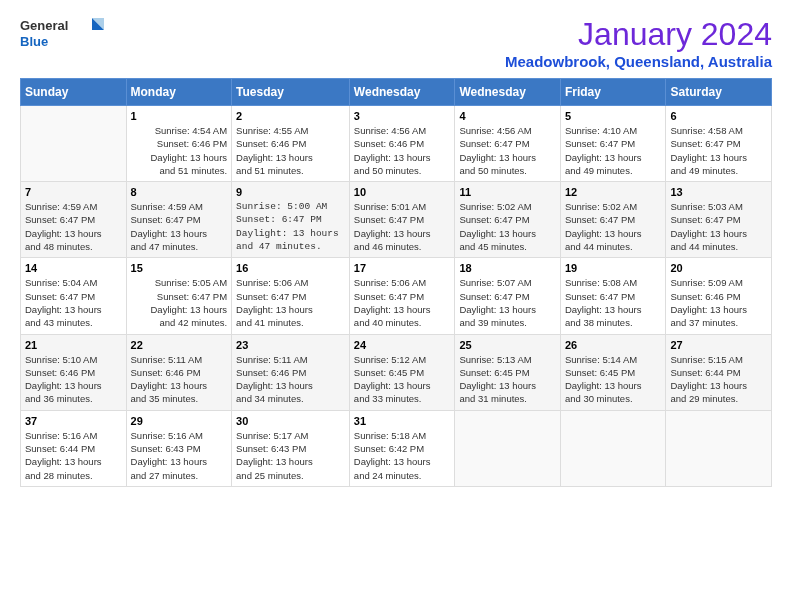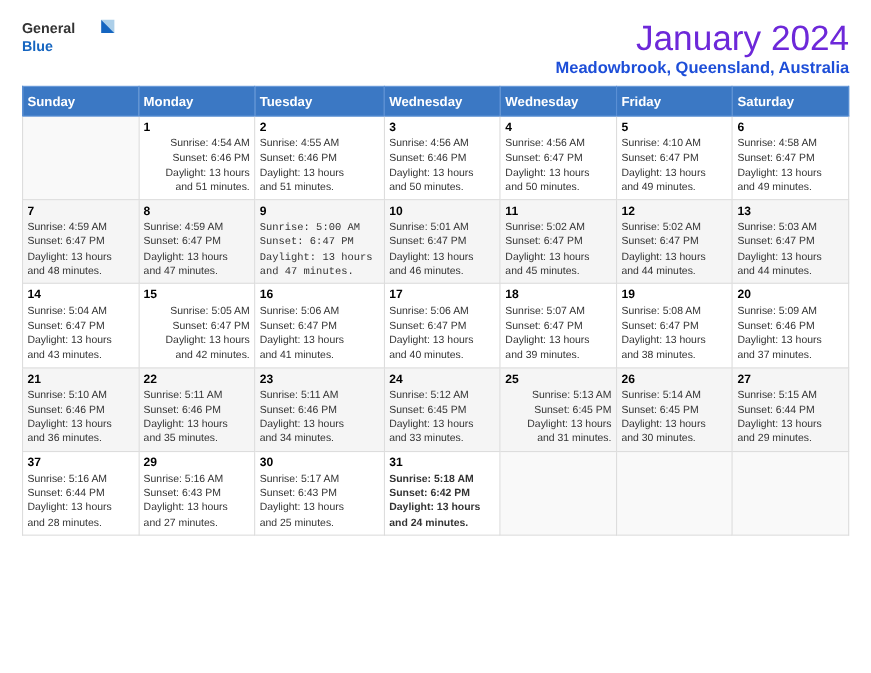--- a/index.html
+++ b/index.html
@@ -287,21 +287,21 @@
           </td>
           <td>
             <span class="day-num">24</span>
             <div class="cell-text" style="white-space: pre-line;">Sunrise: 5:12 AM
 Sunset: 6:45 PM
 Daylight: 13 hours
 and 33 minutes.</div>
           </td>
           <td>
             <span class="day-num">25</span>
-            <div class="cell-text" style="white-space: pre-line; text-align: right;">Sunrise: 5:13 AM
+            <div class="cell-text" style="white-space: pre-line;">Sunrise: 5:13 AM
 Sunset: 6:45 PM
 Daylight: 13 hours
 and 31 minutes.</div>
           </td>
           <td>
             <span class="day-num">26</span>
             <div class="cell-text" style="white-space: pre-line;">Sunrise: 5:14 AM
 Sunset: 6:45 PM
 Daylight: 13 hours
 and 30 minutes.</div>
@@ -331,21 +331,21 @@
           </td>
           <td>
             <span class="day-num">30</span>
             <div class="cell-text" style="white-space: pre-line;">Sunrise: 5:17 AM
 Sunset: 6:43 PM
 Daylight: 13 hours
 and 25 minutes.</div>
           </td>
           <td>
             <span class="day-num">31</span>
-            <div class="cell-text" style="white-space: pre-line; font-weight: bold;">Sunrise: 5:18 AM
+            <div class="cell-text" style="white-space: pre-line;">Sunrise: 5:18 AM
 Sunset: 6:42 PM
 Daylight: 13 hours
 and 24 minutes.</div>
           </td>
           <td class="empty"></td>
           <td class="empty"></td>
           <td class="empty"></td>
         </tr>
       </tbody>
   </table>

